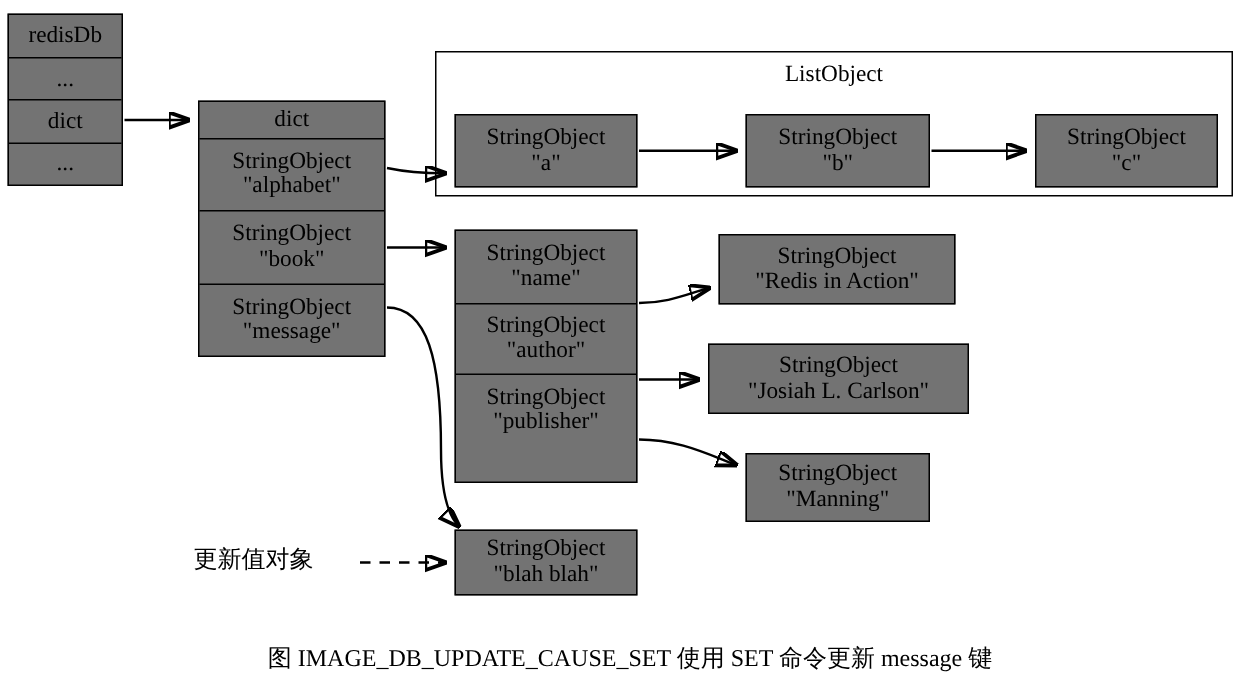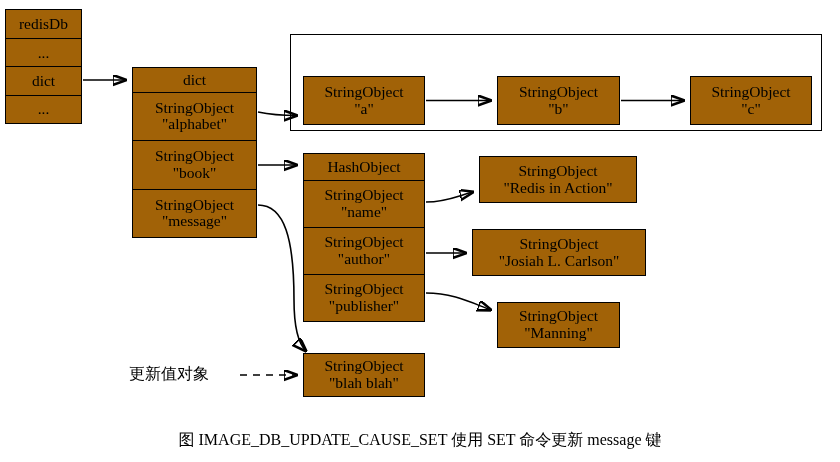--- a/index.html
+++ b/index.html
@@ -13,21 +13,21 @@
     height: 462px;
     background: #ffffff;
     font-family: "Liberation Serif", "DejaVu Serif", serif;
     color: #000000;
     overflow: hidden;
   }
   .box {
     position: absolute;
     box-sizing: border-box;
     border: 1.4px solid #000000;
-    background: #a16207;
+    background: #737373;
     display: flex;
     flex-direction: column;
     z-index: 3;
   }
   .cell {
     box-sizing: border-box;
     display: flex;
     align-items: center;
     justify-content: center;
     text-align: center;
@@ -101,36 +101,36 @@
     <div class="cell" style="height:24px;">dict</div>
     <div class="cell" style="height:49px;"><span>StringObject
 "alphabet"</span></div>
     <div class="cell" style="height:49px;"><span>StringObject
 "book"</span></div>
     <div class="cell" style="height:49px;"><span>StringObject
 "message"</span></div>
   </div>
 
   <div class="group-box" style="left:290px; top:34px; width:532px; height:97px;"></div>
+  <div class="group-title" style="left:290px; top:42px; width:532px;">ListObject</div>
 
   <div class="box" style="left:303px; top:76px; width:122px; height:49px;">
     <div class="cell" style="height:100%;">StringObject
 "a"</div>
   </div>
   <div class="box" style="left:497px; top:76px; width:123px; height:49px;">
     <div class="cell" style="height:100%;">StringObject
 "b"</div>
   </div>
   <div class="box" style="left:690px; top:76px; width:122px; height:49px;">
     <div class="cell" style="height:100%;">StringObject
 "c"</div>
   </div>
 
   <div class="box" style="left:303px; top:153px; width:122px; height:169px;">
-    <div class="cell" style="height:26px;">HashObject</div>
     <div class="cell" style="height:47.5px;"><span>StringObject
 "name"</span></div>
     <div class="cell" style="height:47.5px;"><span>StringObject
 "author"</span></div>
     <div class="cell" style="height:47.5px;"><span>StringObject
 "publisher"</span></div>
   </div>
 
   <div class="box" style="left:479px; top:156px; width:158px; height:47px;">
     <div class="cell" style="height:100%;">StringObject

